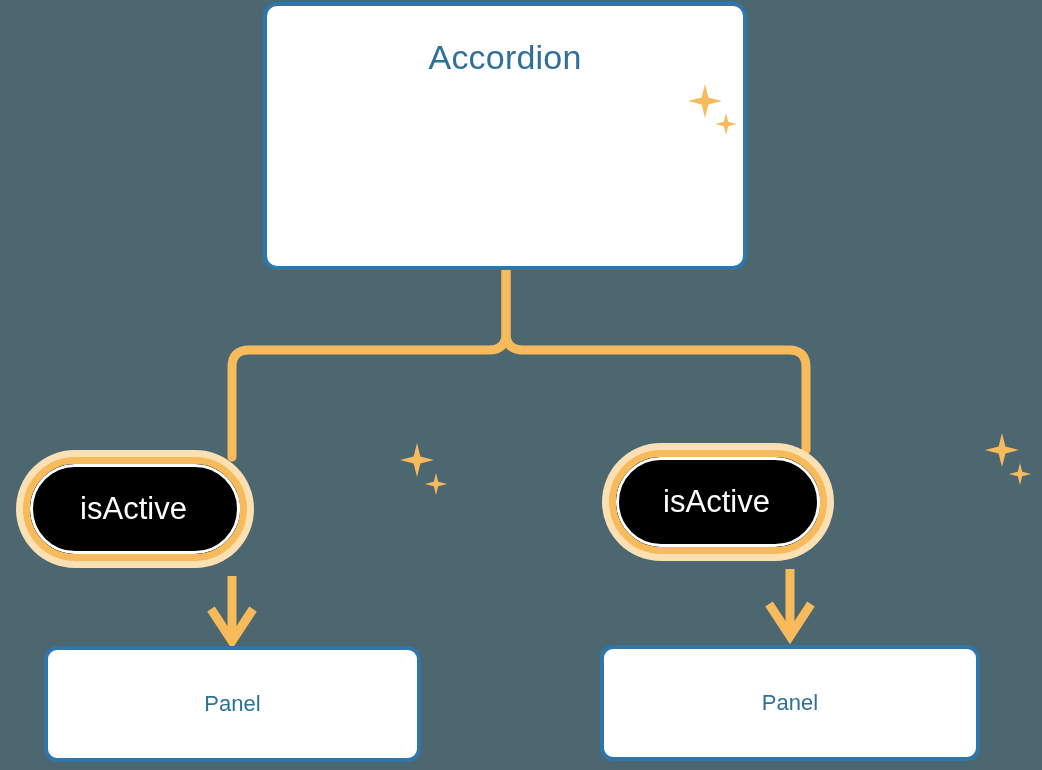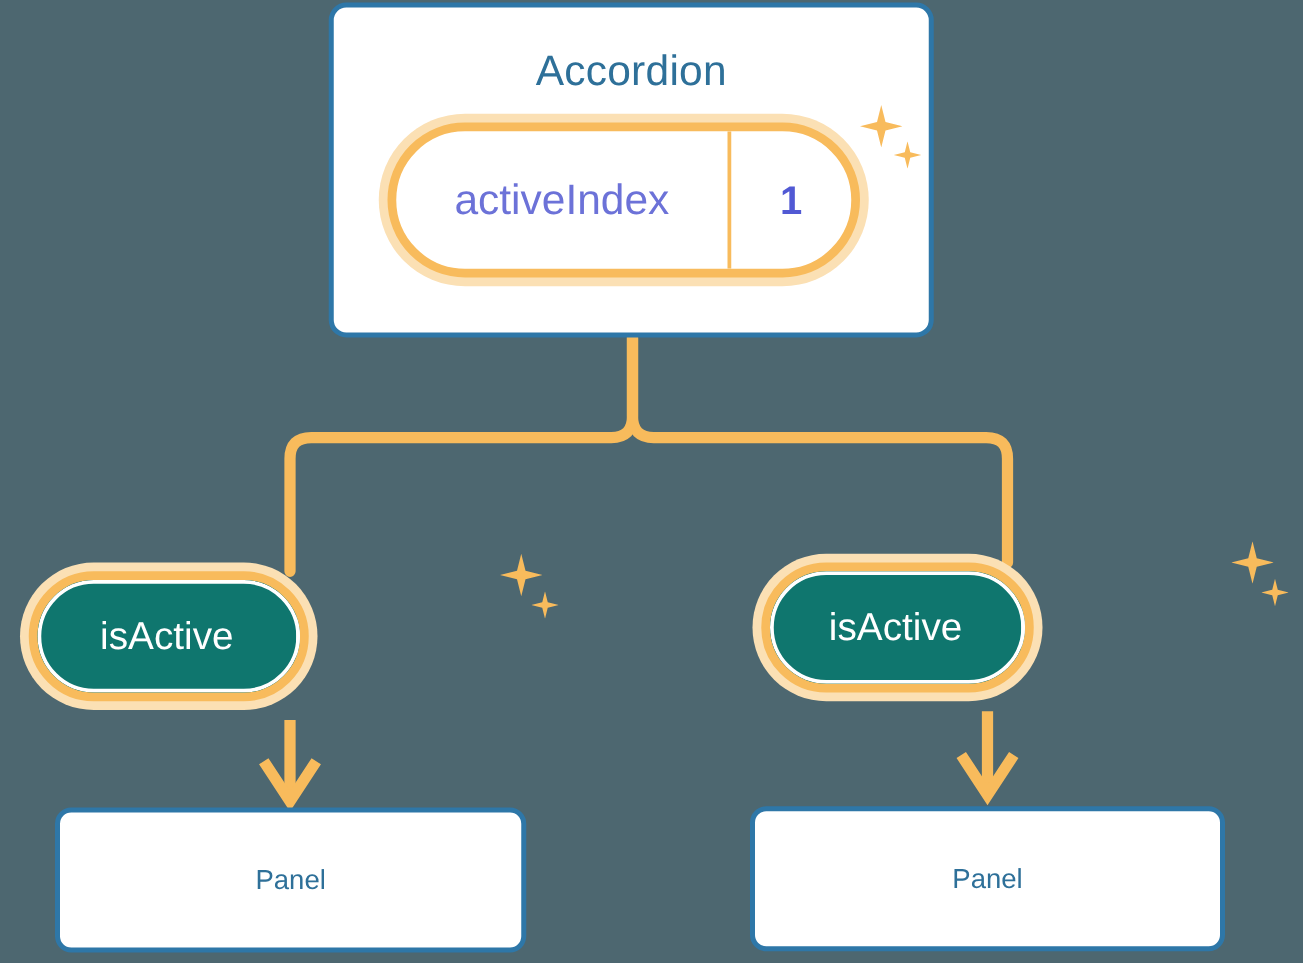--- a/index.html
+++ b/index.html
@@ -95,21 +95,21 @@
   }
   .pill.light .cell-val {
     color: #5159d4;
     font-size: 32px;
     flex: 0 0 auto;
     min-width: 96px;
   }
 
   
   .pill.filled {
-    background: #0f766e;
+    background: #000000;
     height: 104px;
     border-radius: 999px;
   }
   .pill.filled::after {
     content: "";
     position: absolute;
     left: 0; top: 0; right: 0; bottom: 0;
     border: 3px solid #ffffff;
     border-radius: 999px;
     pointer-events: none;
@@ -197,26 +197,20 @@
     <path d="M 211 609 L 232 641 L 253 609" stroke="#f8bb5c" stroke-width="9" stroke-linecap="butt" stroke-linejoin="miter" fill="none"></path>
 
     <line x1="790" y1="569" x2="790" y2="630" stroke="#f8bb5c" stroke-width="9"></line>
     <path d="M 769 604 L 790 636 L 811 604" stroke="#f8bb5c" stroke-width="9" stroke-linecap="butt" stroke-linejoin="miter" fill="none"></path>
   </svg>
 
   <div class="comp-card" id="accordion-card">
     <div class="comp-title">Accordion</div>
   </div>
 
-  <div class="pill-wrap" id="pill-active-index">
-    <div class="pill light">
-      <div class="cell cell-key">activeIndex</div>
-      <div class="cell cell-val">1</div>
-    </div>
-  </div>
 
   <div class="sparkles" id="sparkles-top">
     <div class="spark big"></div>
     <div class="spark small"></div>
   </div>
 
   <div class="pill-wrap" id="pill-left">
     <div class="pill filled">
       <div class="cell cell-key">isActive</div>
     </div>

